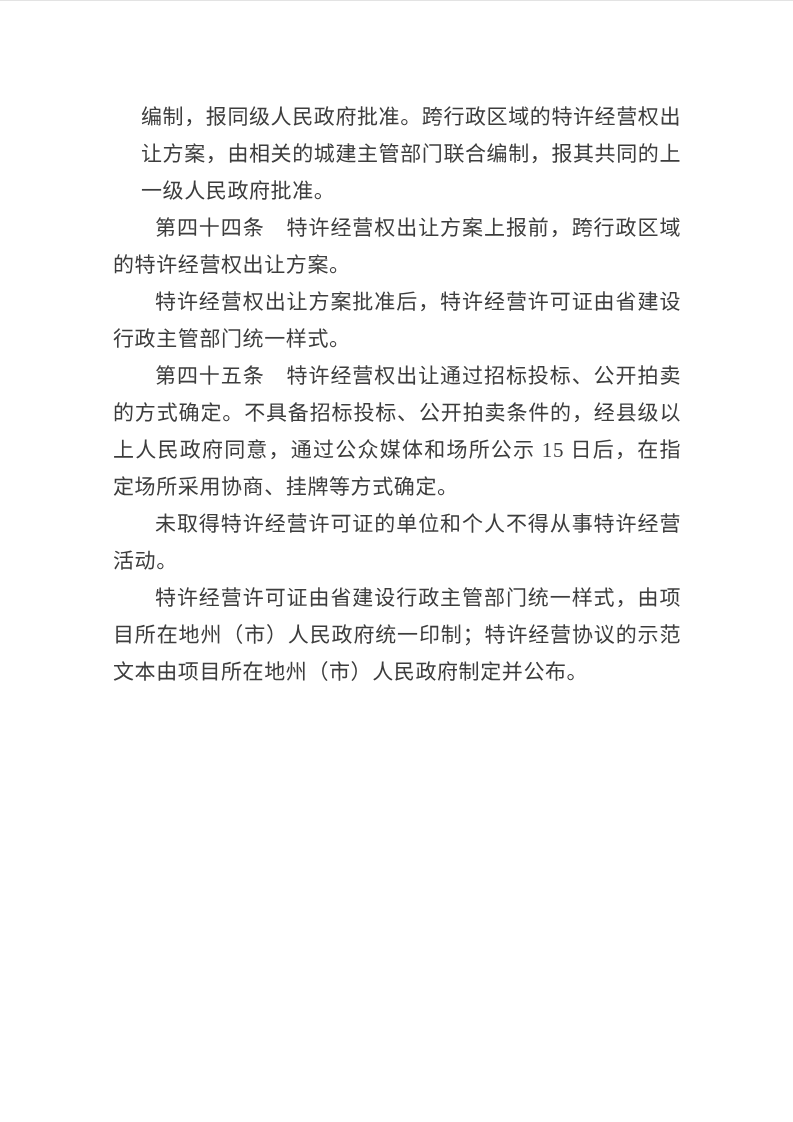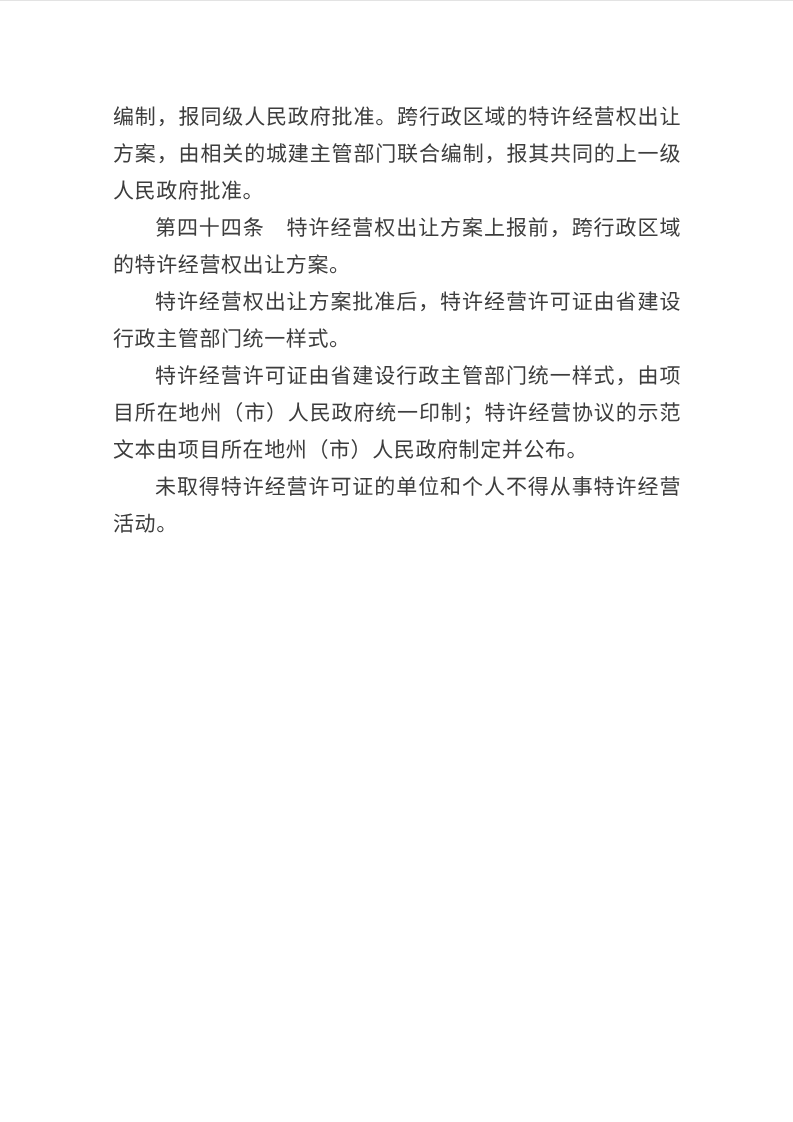--- a/index.html
+++ b/index.html
@@ -30,26 +30,28 @@
     line-height: 37px;
     letter-spacing: 0.6px;
     color: #3d3d3d;
     text-align: justify;
     text-justify: inter-character;
     text-indent: 2em;
     word-break: break-all;
   }
   .para.continuation {
     text-indent: 0; 
+    margin-left: 28px;
   }
 </style>
 </head>
 <body>
 
 <div class="page">
   <div class="text-block">
     <p class="para continuation">编制，报同级人民政府批准。跨行政区域的特许经营权出让方案，由相关的城建主管部门联合编制，报其共同的上一级人民政府批准。</p>
     <p class="para">第四十四条　特许经营权出让方案上报前，跨行政区域的特许经营权出让方案。</p>
     <p class="para">特许经营权出让方案批准后，特许经营许可证由省建设行政主管部门统一样式。</p>
+    <p class="para">第四十五条　特许经营权出让通过招标投标、公开拍卖的方式确定。不具备招标投标、公开拍卖条件的，经县级以上人民政府同意，通过公众媒体和场所公示 15 日后，在指定场所采用协商、挂牌等方式确定。</p>
+    <p class="para">未取得特许经营许可证的单位和个人不得从事特许经营活动。</p>
     <p class="para">特许经营许可证由省建设行政主管部门统一样式，由项目所在地州（市）人民政府统一印制；特许经营协议的示范文本由项目所在地州（市）人民政府制定并公布。</p>
-    <p class="para">未取得特许经营许可证的单位和个人不得从事特许经营活动。</p>
   </div>
 </div>
 
 </body></html>

